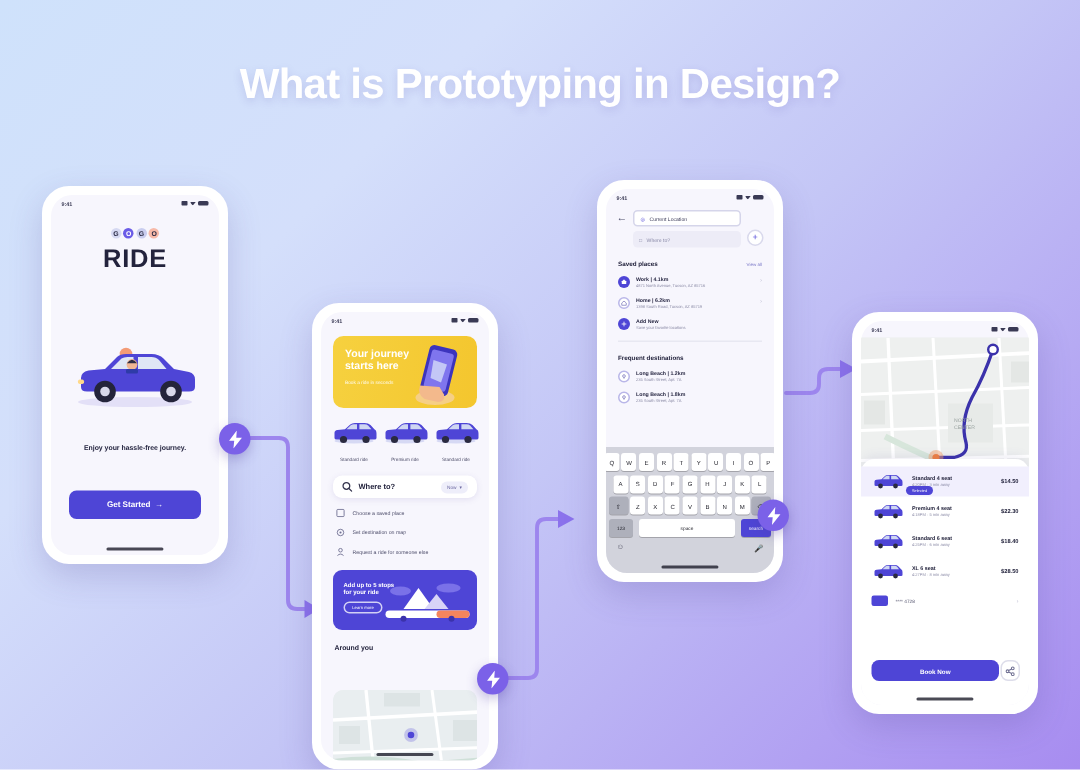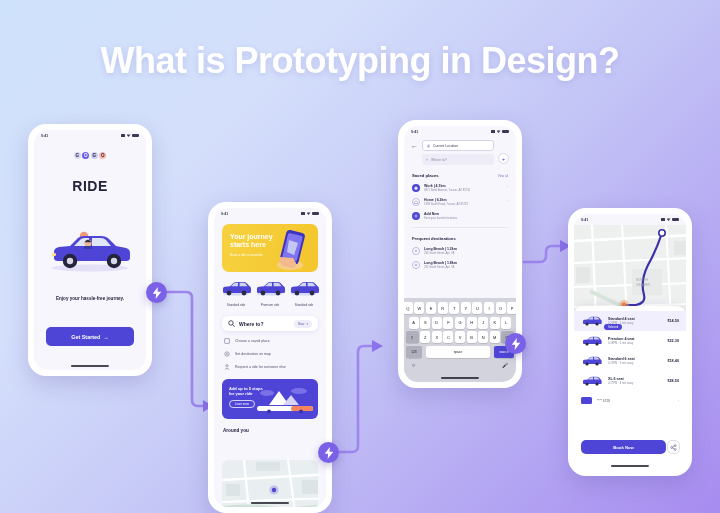--- a/index.html
+++ b/index.html
@@ -8,21 +8,21 @@
     font-family: "Liberation Sans", sans-serif;
     background: linear-gradient(135deg, #cfe2fb 0%, #d4dffb 28%, #c4c6f6 55%, #a78cf0 100%);
     position: relative;
   }
   .stage { position: absolute; inset: 0; }
 
   
   .title {
     position: absolute; top: 40px; left: 0; width: 100%;
     text-align: center; color: #ffffff;
-    font-size: 36px; font-weight: bold; letter-spacing: -0.5px;
+    font-size: 28px; font-weight: bold; letter-spacing: -0.5px;
     text-shadow: 0 2px 6px rgba(90,80,170,.18);
   }
 
   
   .phone {
     position: absolute;
     background: #ffffff;
     border-radius: 18px;
     border: 3px solid #ffffff;
     box-shadow: 0 8px 22px rgba(80,70,150,.22);
@@ -55,21 +55,21 @@
   .p1-dots { display: flex; justify-content: center; gap: 1.5px; }
   .p1-dot {
     width: 7px; height: 7px; border-radius: 50%;
     display: flex; align-items: center; justify-content: center;
     font-size: 4.6px; font-weight: bold; color: #2b2b45;
   }
   .p1-dot.d1 { background: #d6d9f2; }
   .p1-dot.d2 { background: #6b5ce7; color: #fff; }
   .p1-dot.d3 { background: #c9cdef; }
   .p1-dot.d4 { background: #f7b9a8; }
-  .p1-ride { font-size: 14px; font-weight: bold; color: #23233d; letter-spacing: .5px; margin-top: 19px; }
+  .p1-ride { font-size: 17px; font-weight: bold; color: #23233d; letter-spacing: .5px; margin-top: 4px; }
   .p1-car { position: absolute; left: 0; width: 100%; top: 97px; display: flex; justify-content: center; }
   .p1-tag { text-align: center; font-size: 4.6px; font-weight: bold; color: #24243f;
             position: absolute; left: 0; width: 100%; top: 166px; }
   .p1-btn {
     position: absolute; left: 12px; right: 12px; bottom: 24px; height: 19px;
     background: #4e45d6; color: #fff; border-radius: 5px;
     display: flex; align-items: center; justify-content: center;
     font-size: 5.4px; font-weight: bold; gap: 3px; cursor: pointer;
   }
 

